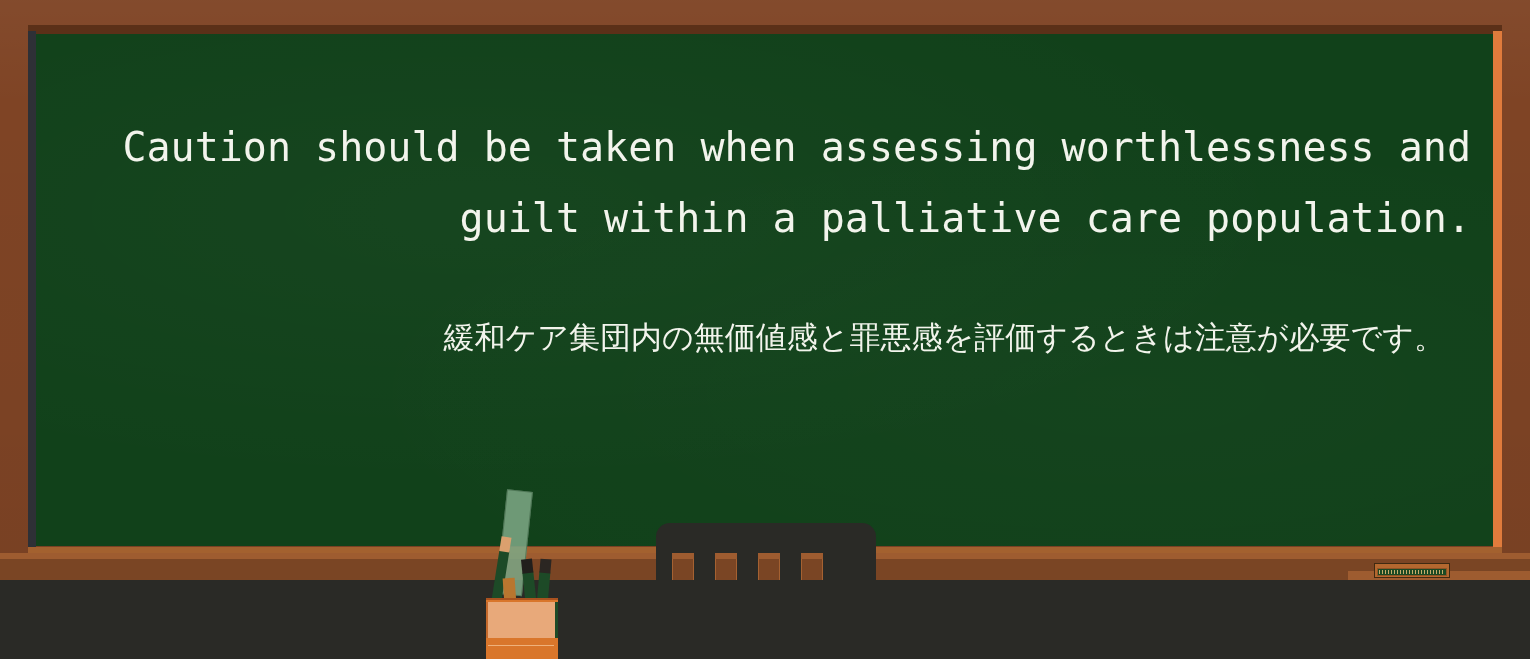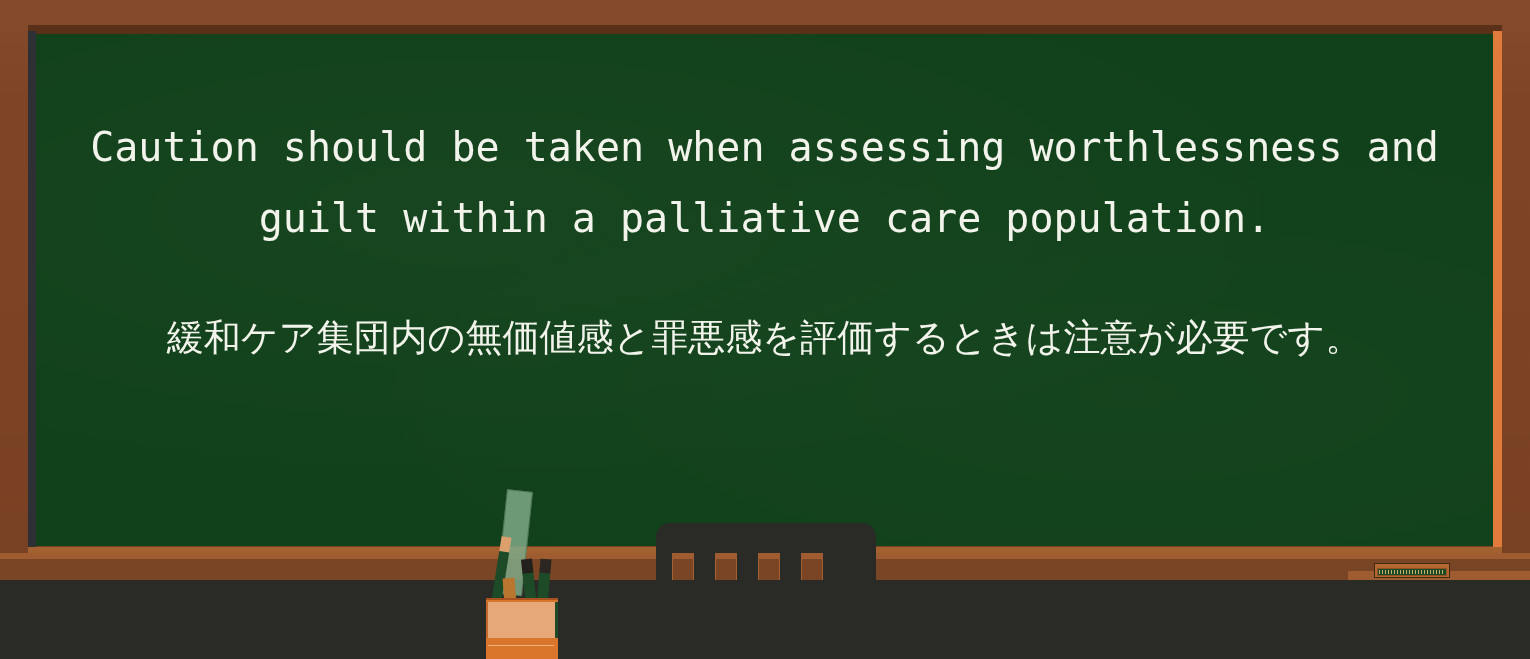--- a/index.html
+++ b/index.html
@@ -97,37 +97,37 @@
       radial-gradient(ellipse at 75% 70%, rgba(255,255,255,0.015), rgba(0,0,0,0) 55%);
     pointer-events: none;
   }
 
   
   .chalk-block {
     position: absolute;
     left: 0;
     top: 78px;
     width: 100%;
-    text-align: center;
+    text-align: right;
     color: #f2f4ec;
   }
   .line-en {
     font-family: "DejaVu Sans Mono", "Liberation Mono", monospace;
     font-size: 40px;
     line-height: 71px;
     letter-spacing: 0px;
     padding: 0 22px;
     white-space: pre-wrap;
   }
   .line-ja {
     font-family: Liberation Sans, sans-serif;
-    font-size: 37px;
+    font-size: 31px;
     line-height: 63px;
     margin-top: 52px;
-    padding: 0 76px;
+    padding: 0 48px;
     white-space: pre-wrap;
   }
 
   
   .ledge {
     position: absolute;
     left: 0;
     top: 553px;
     width: 1530px;
     height: 27px;

